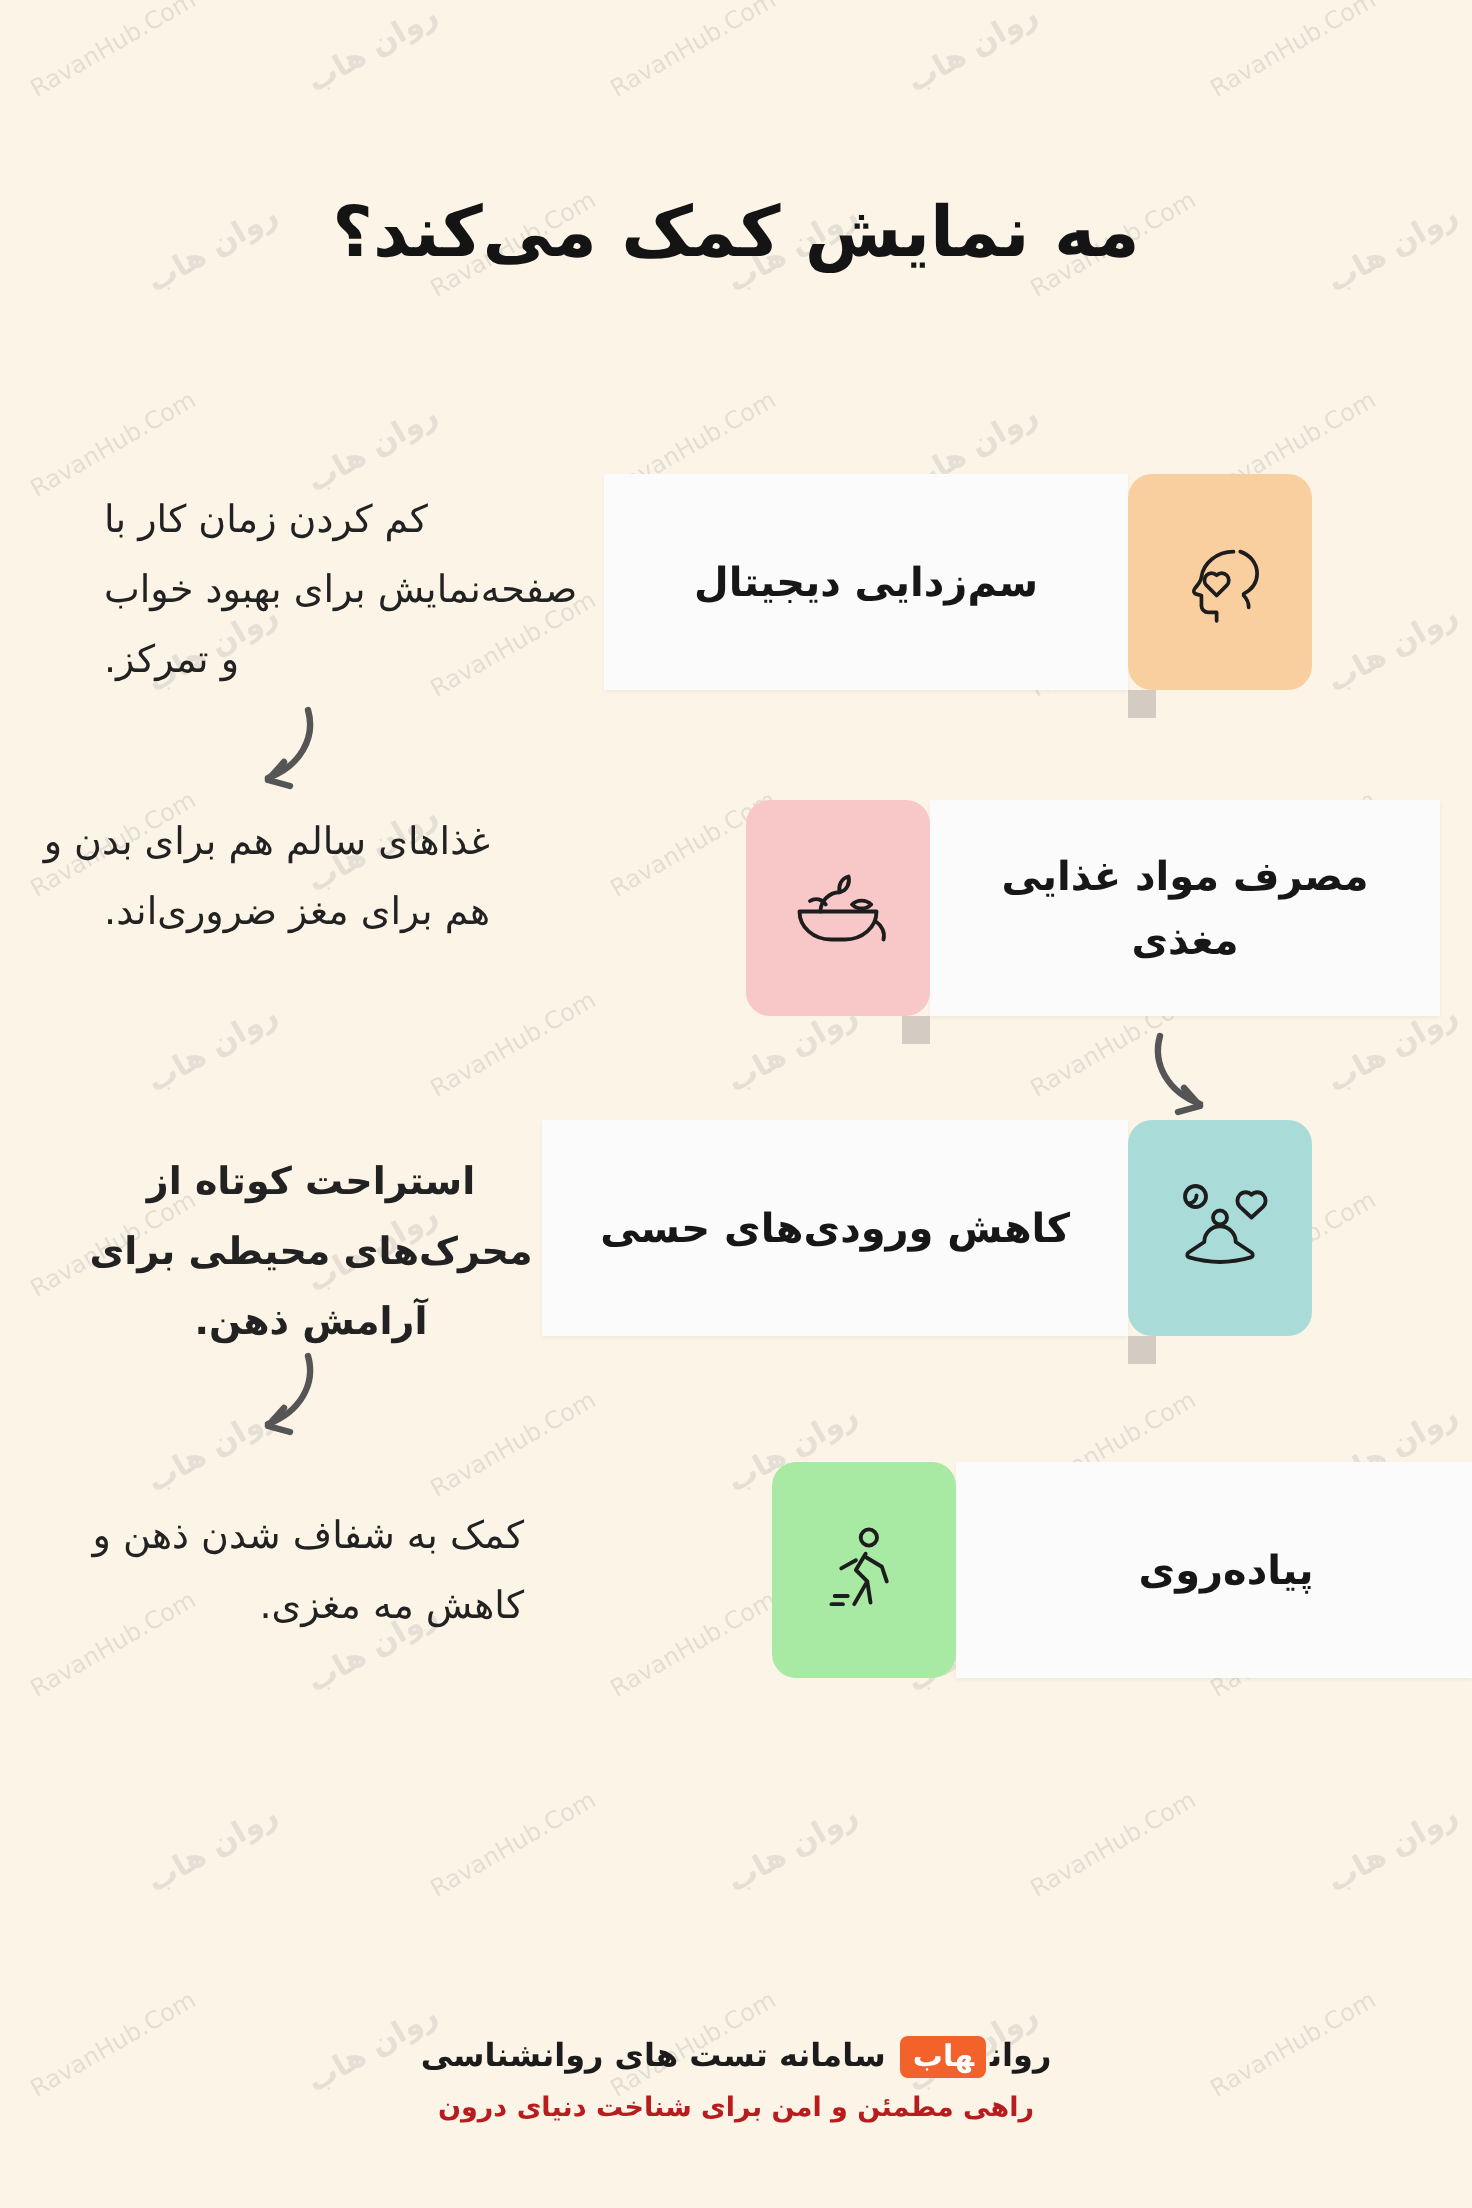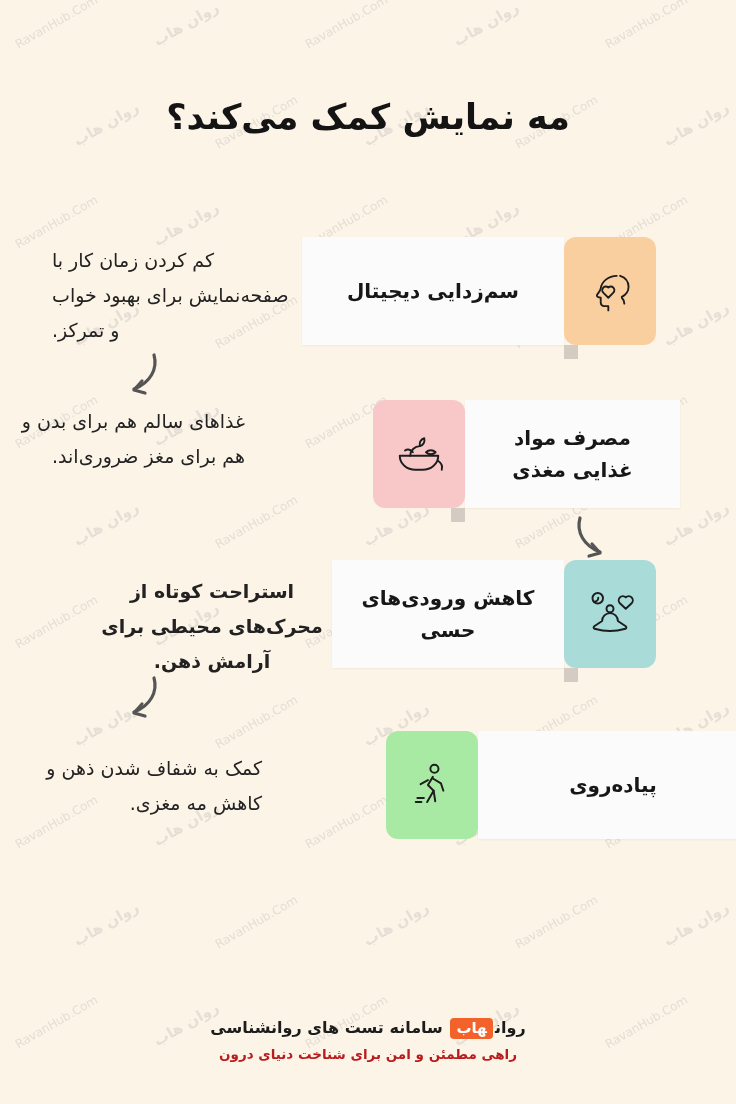--- a/index.html
+++ b/index.html
@@ -117,26 +117,26 @@
   }
 
   
   .row-1 { justify-content: flex-start; }
   .row-1 .card { margin-right: 80px; }
   .row-1 .plate { width: 262px; }
   .row-1 .desc { width: 250px; text-align: left; margin-left: 40px; margin-top: 6px; }
 
   .row-2 { justify-content: flex-end; }
   .row-2 .card { margin-left: 88px; flex-direction: row-reverse; }
-  .row-2 .plate { width: 215px; }
+  .row-2 .plate { width: 255px; }
   .row-2 .desc { width: 245px; text-align: right; margin-right: 40px; margin-top: 4px; }
 
   .row-3 { justify-content: flex-start; }
   .row-3 .card { margin-right: 80px; }
-  .row-3 .plate { width: 232px; }
+  .row-3 .plate { width: 293px; }
   .row-3 .desc { width: 240px; text-align: center; margin-left: 40px; margin-top: 14px; font-weight: bold; }
 
   .row-4 { justify-content: flex-end; }
   .row-4 .card { margin-left: 88px; flex-direction: row-reverse; }
   .row-4 .plate { width: 258px; padding-left: 34px; }
   .row-4 .desc { width: 265px; text-align: right; margin-right: 36px; margin-top: 20px; }
 
   
   .footer {
     position: absolute;

